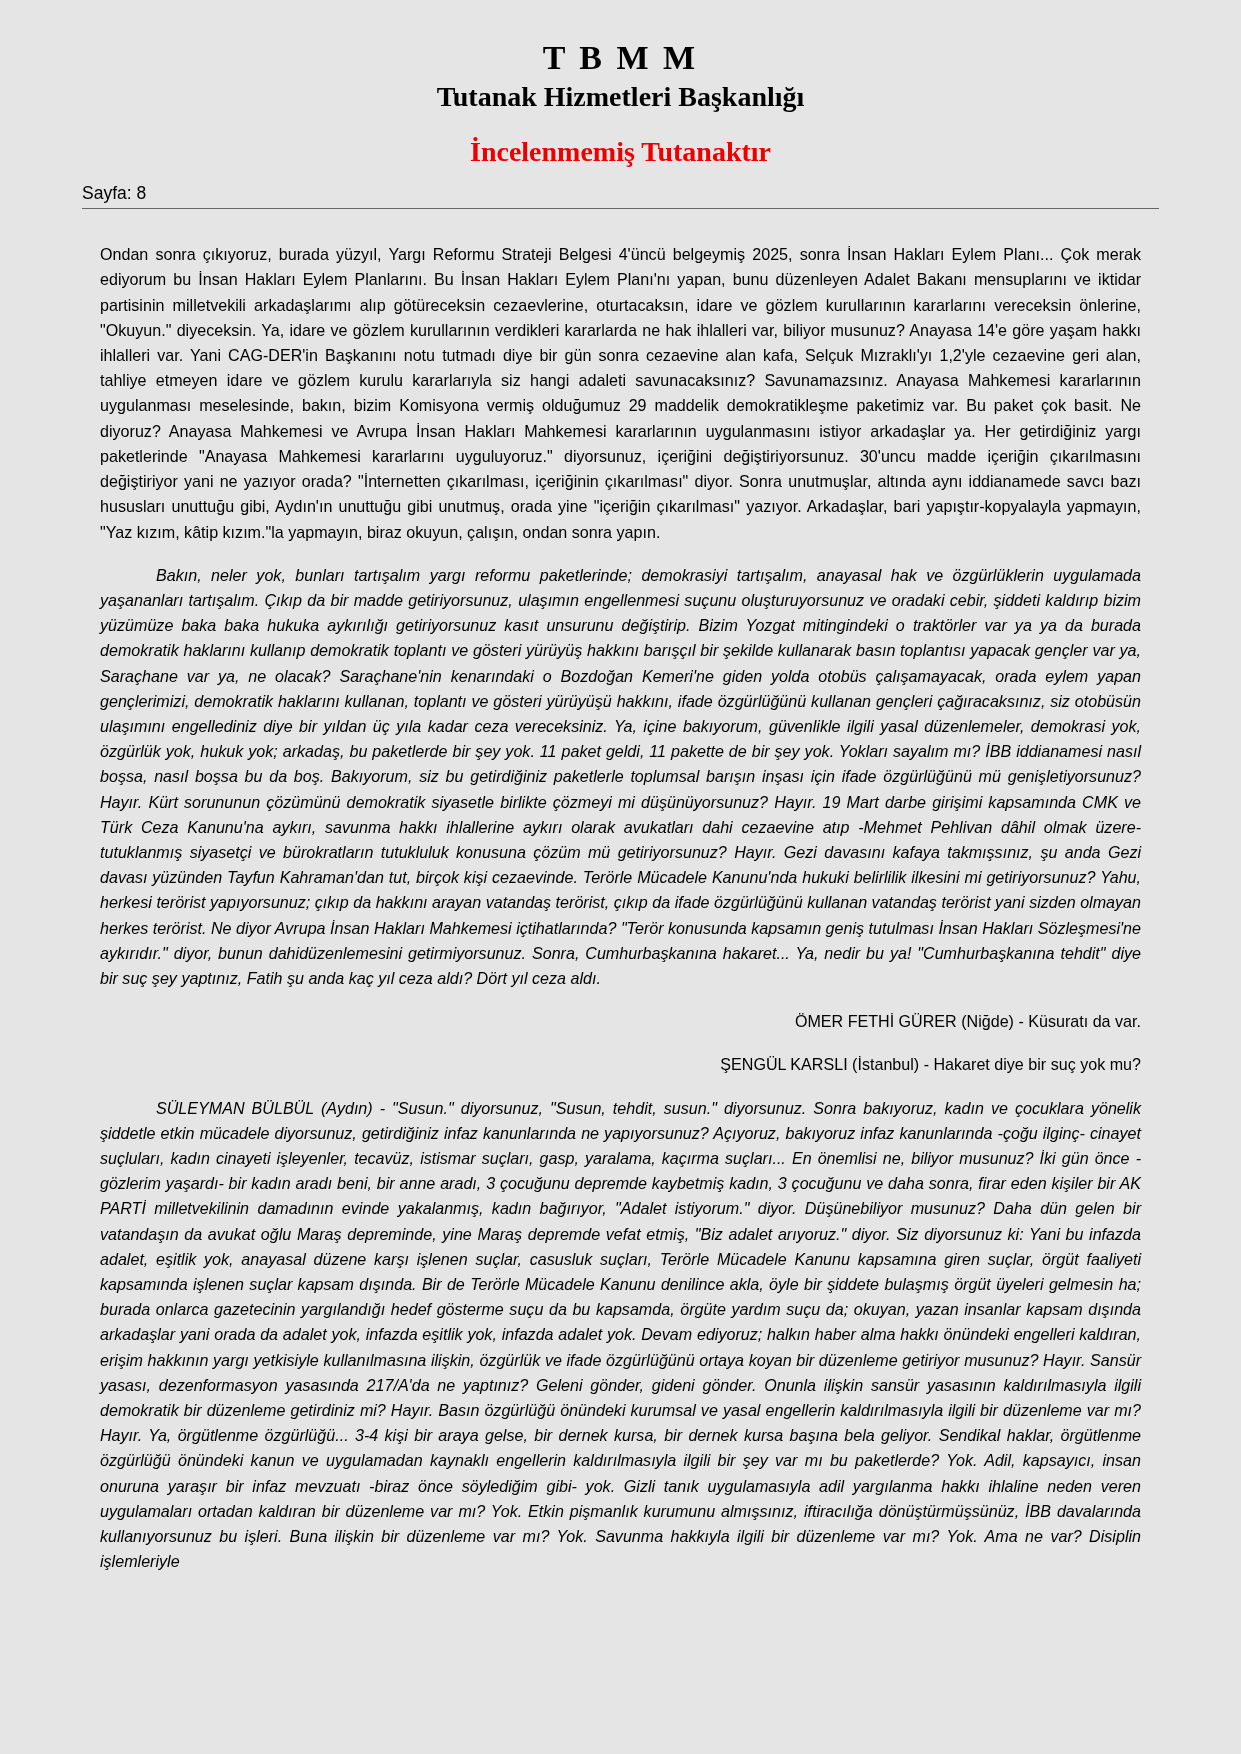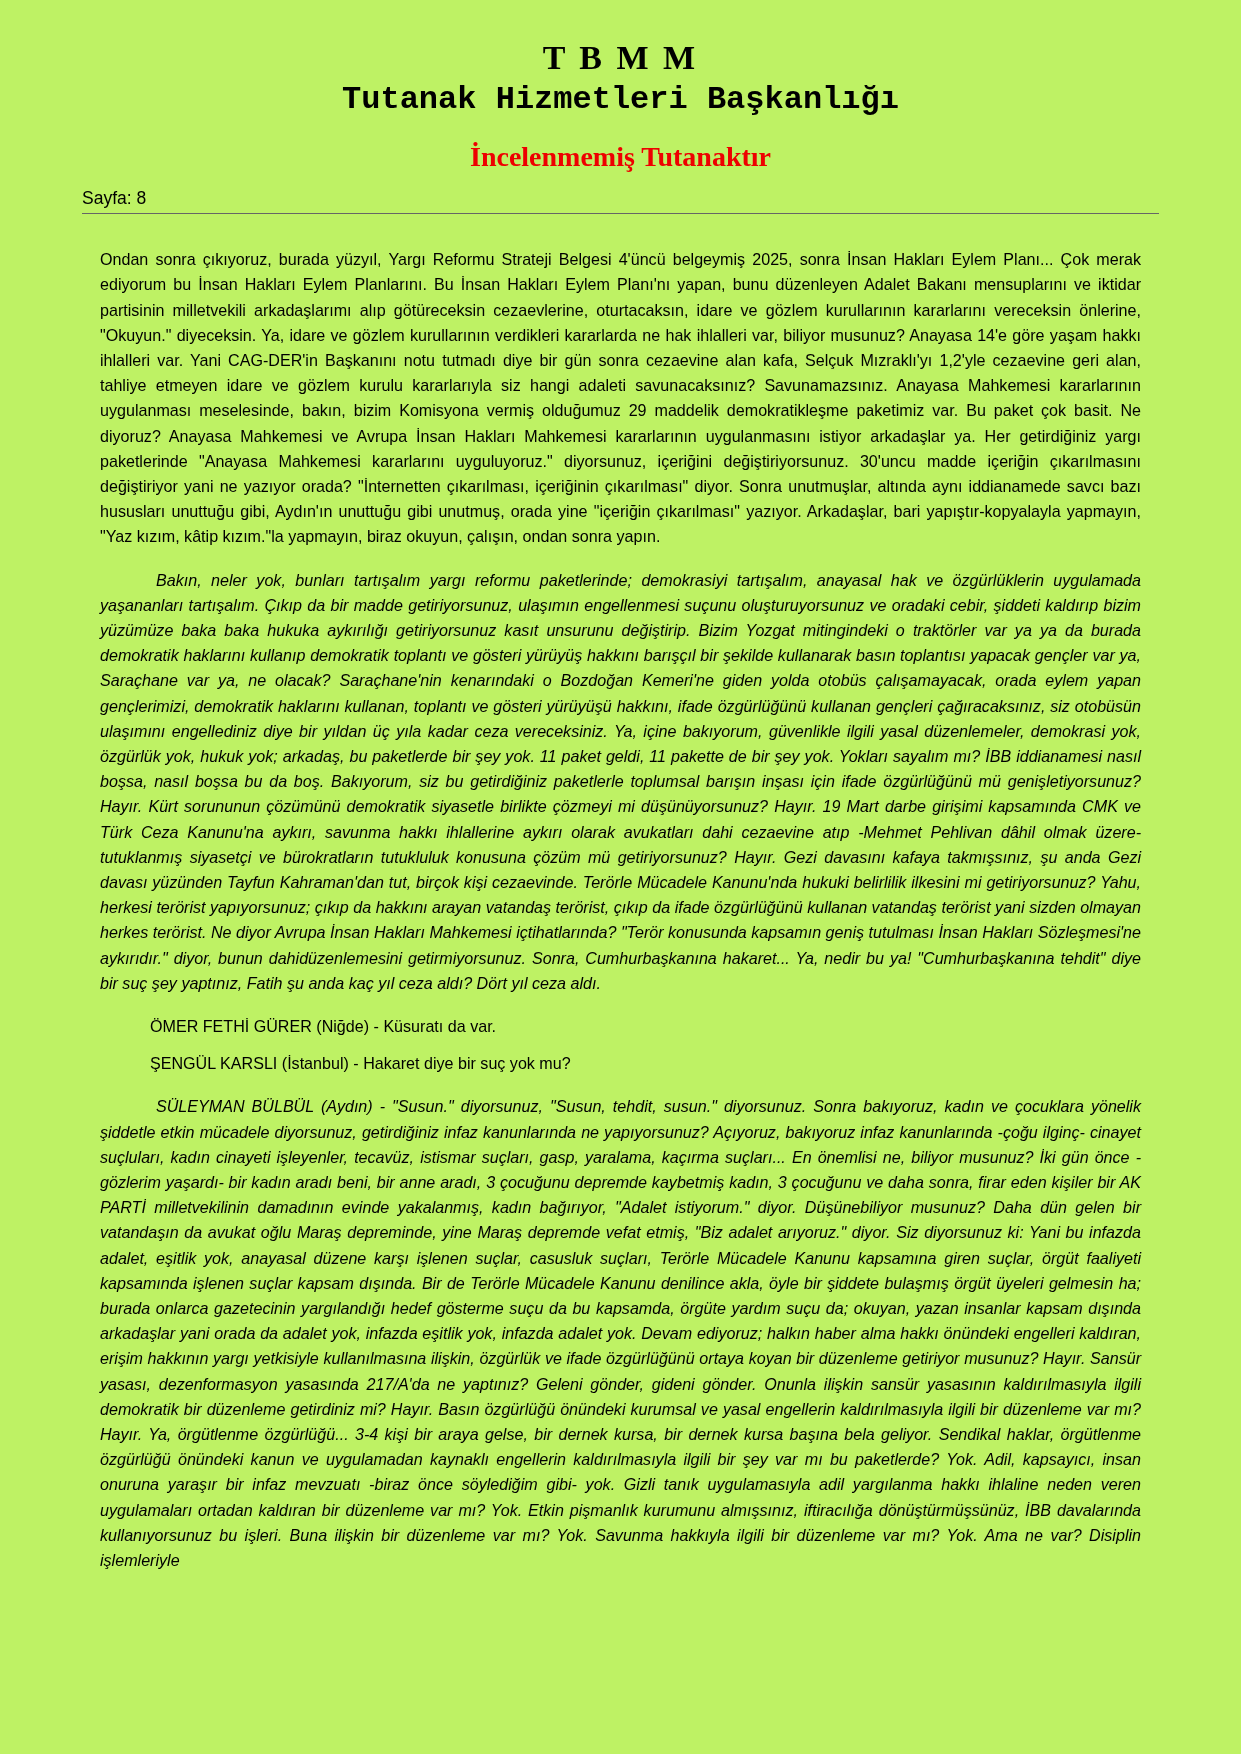--- a/index.html
+++ b/index.html
@@ -13,38 +13,38 @@
     font-family: "Liberation Sans", sans-serif;
     color: #000000;
     overflow: hidden;
   }
   .page {
     width: 1241px;
     height: 1754px;
     box-sizing: border-box;
     padding: 0;
     position: relative;
-    background: #bef264;
+    background: #e5e5e5;
   }
   .header {
     padding-top: 38px;
     text-align: center;
   }
   .hdr-line1 {
     font-family: "Liberation Serif", serif;
     font-weight: bold;
     font-size: 34px;
     letter-spacing: 3px;
     line-height: 1.18;
     color: #000000;
   }
   .hdr-line2 {
-    font-family: Liberation Mono, monospace;
+    font-family: Liberation Serif, serif;
     font-weight: bold;
-    font-size: 32px;
+    font-size: 28px;
     line-height: 1.22;
     color: #000000;
     margin-top: 2px;
   }
   .hdr-line3 {
     font-family: "Liberation Serif", serif;
     font-weight: bold;
     font-size: 28px;
     line-height: 1.25;
     color: #ee0000;
@@ -75,24 +75,24 @@
     text-align: justify;
     text-justify: inter-word;
     hyphens: none;
     color: #000000;
   }
   p.indent {
     text-indent: 56px;
     font-style: italic;
   }
   p.speaker {
-    margin: 12px;
+    margin: 18px;
     font-size: 16.1px;
     line-height: 25.2px;
-    text-align: left;
+    text-align: right;
     text-indent: 56px;
     color: #000000;
   }
 </style>
 </head>
 <body>
 
 <div class="page">
 
   <div class="header">

